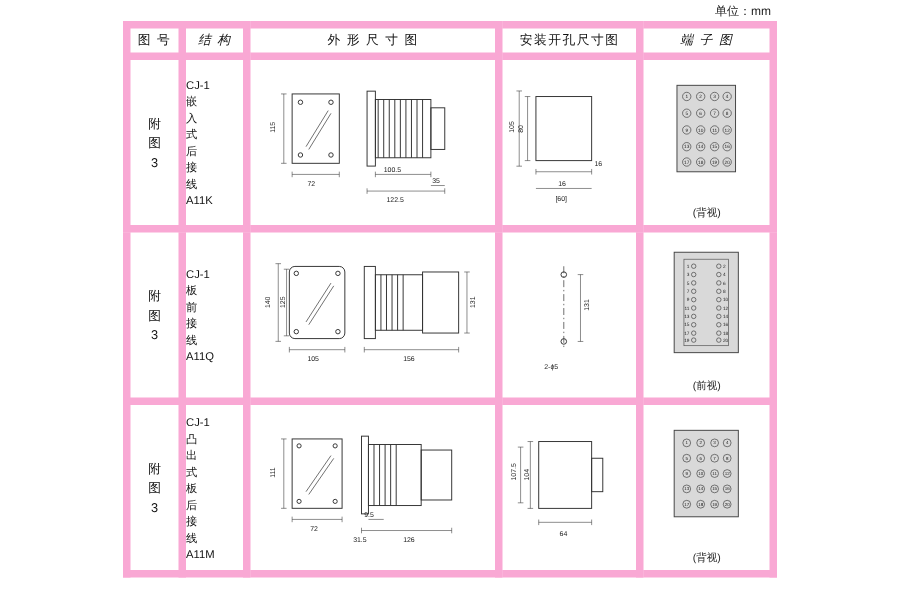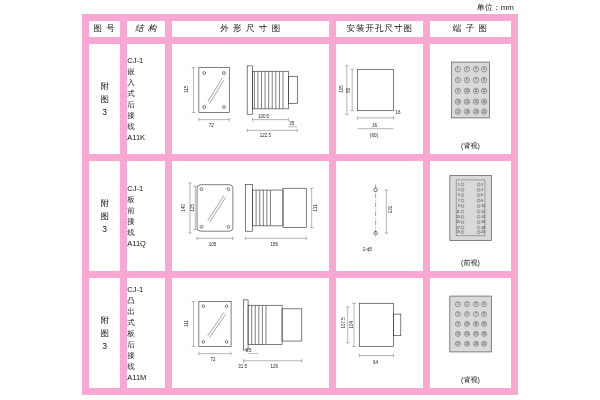--- a/index.html
+++ b/index.html
@@ -1,26 +1,26 @@
 <!DOCTYPE html>
 <html><head>
 <meta charset="utf-8">
 <style>
   html,body{margin:0;padding:0;}
   body{width:600px;height:400px;background:#ffffff;font-family:"Liberation Sans",sans-serif;color:#111;}
   .page{position:relative;width:528px;height:400px;box-sizing:border-box;}
   .unit{position:absolute;right:14px;top:2px;font-size:8px;color:#222;}
   table.main{position:absolute;left:82px;top:14px;border-collapse:collapse;width:436px;}
-  table.main th,table.main td{border:7px solid #f9a8d4;padding:0;}
+  table.main th,table.main td{border:5px solid #f9a8d4;padding:0;}
   table.main th{font-size:8.5px;font-weight:normal;height:16px;background:#fff;letter-spacing:1px;}
   .c1{width:34px;}
   .c2{width:40px;font-style:italic;}
   .c3{width:176px;}
   .c4{width:96px;margin-top:24px;}
-  .c5{width:90px;}
+  .c5{width:90px;font-style:italic;}
   td.rowcell{height:110px;vertical-align:middle;}
   .idcell{text-align:center;font-size:8.5px;line-height:13px;}
   .structcell{font-size:7.5px;line-height:11px;padding:3px 2px;}
   .drawcell{position:relative;}
   .svgwrap{display:block;width:100%;height:100%;}
   .caption{position:absolute;bottom:3px;width:100%;text-align:center;font-size:7px;color:#222;}
   text{font-family:"Liberation Sans",sans-serif;}
 </style>
 </head>
 <body>

